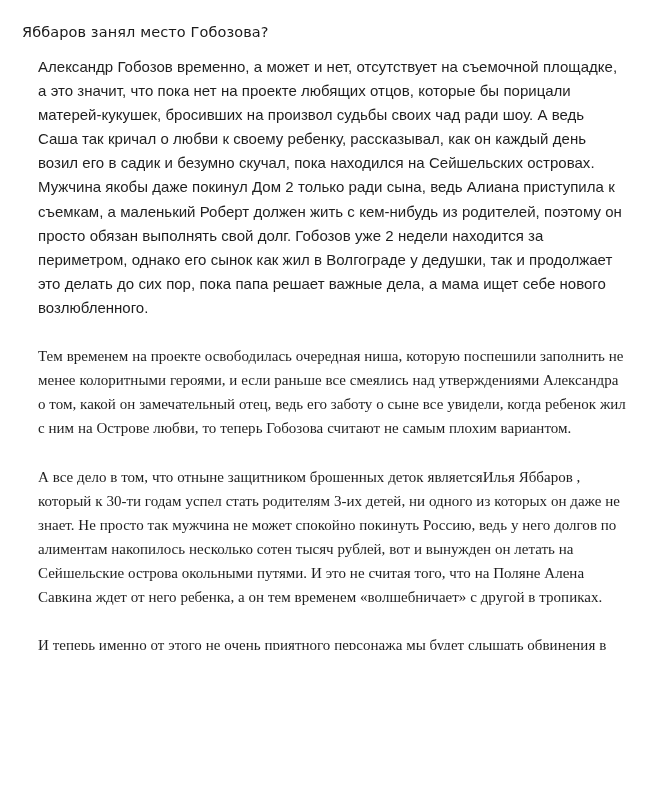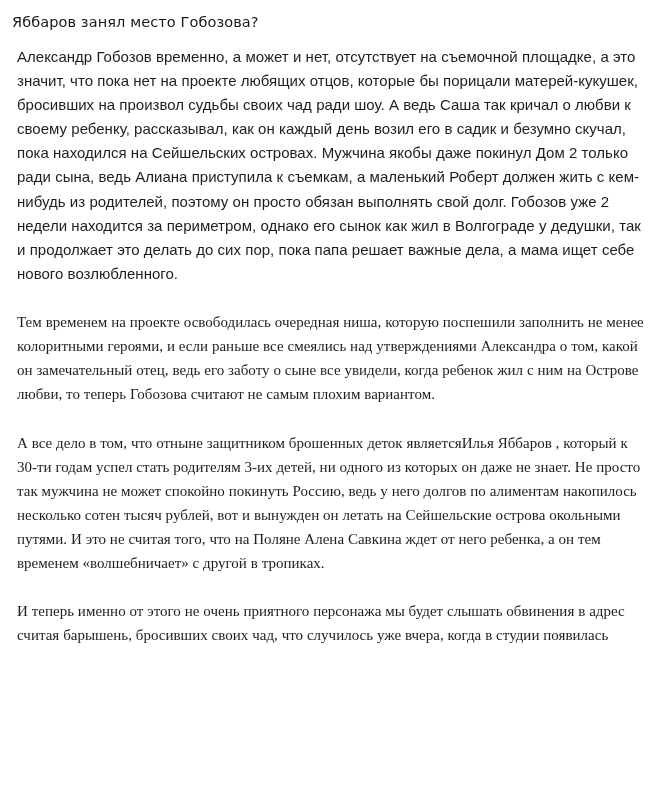--- a/index.html
+++ b/index.html
@@ -16,39 +16,39 @@
     color: #1e1e1e;
     -webkit-font-smoothing: antialiased;
   }
 
   #article-page {
     width: 670px;
     height: 650px;
     position: relative;
     background: #ffffff;
     box-sizing: border-box;
-    padding: 8px;
+    padding: 18px;
     overflow: hidden;
   }
 
   .article-title {
     margin: 0;
     padding: 4px 6px 0 4px;
     font-family: "DejaVu Sans", "Liberation Sans", sans-serif;
     font-size: 14.5px;
     line-height: 20px;
     font-weight: 400;
     color: #1a1a1a;
     letter-spacing: 0.1px;
     white-space: nowrap;
   }
 
   .article-body {
     padding: 0 8px 0 4px;
-    margin: 5px;
+    margin: 16px;
   }
 
   .article-paragraph {
     margin: 0;
     padding: 0;
     font-family: "Liberation Sans", "DejaVu Sans", sans-serif;
     font-size: 15px;
     line-height: 24.1px;
     color: #1e1e1e;
     text-align: left;

